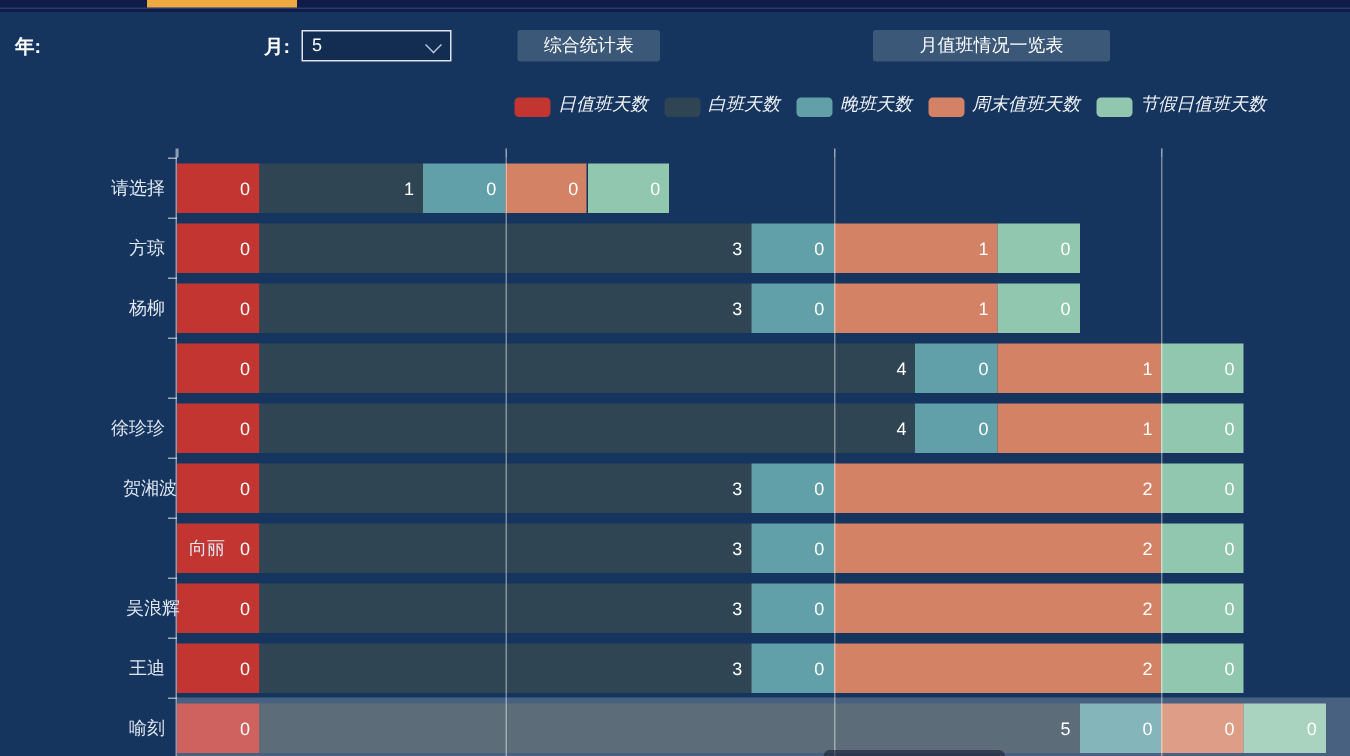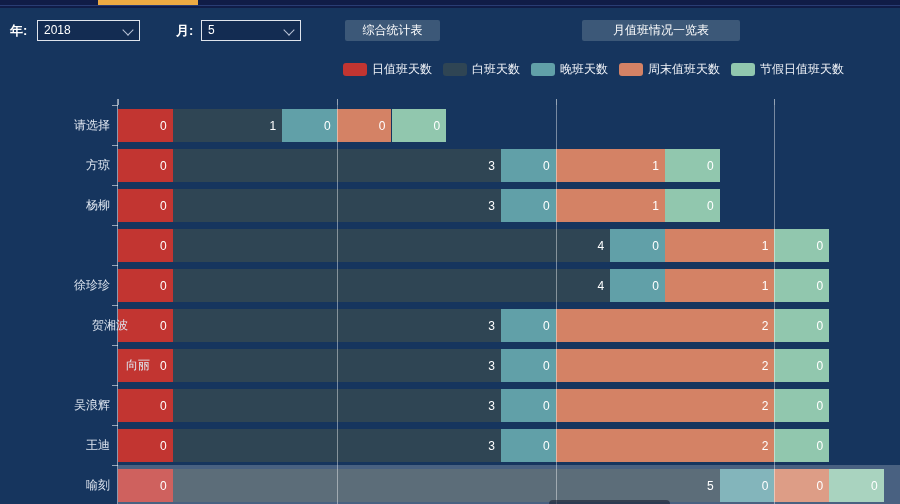--- a/index.html
+++ b/index.html
@@ -24,21 +24,21 @@
     position:absolute;right:7px;top:5px;width:7px;height:7px;
     border-right:1px solid #b9c3d6;border-bottom:1px solid #b9c3d6;transform:rotate(45deg);
   }
   .btn{
     position:absolute;top:20px;height:21px;line-height:21px;text-align:center;
     color:#ffffff;font-size:12px;background:#3c5878;border-radius:2px;cursor:pointer;
   }
   .btn.active{background:#2bb25e;}
   
   .legend{position:absolute;left:343px;top:61px;display:flex;align-items:center;}
-  .legend-item{display:flex;align-items:center;margin-right:11px;}
+  .legend-item{display:flex;align-items:flex-end;margin-right:11px;font-style:italic;}
   .legend-swatch{width:24px;height:13px;border-radius:3px;margin-right:5px;}
   .legend-label{color:#f0f3f8;font-size:12px;white-space:nowrap;}
   
   #chart{position:absolute;left:0;top:0;width:900px;height:428px;}
   .cat-label{position:absolute;text-align:right;color:#dfe6f0;font-size:12px;z-index:3;}
   .bar-seg{position:absolute;z-index:2;}
   .bar-seg .val{
     position:absolute;right:6px;top:0;height:100%;display:flex;align-items:center;
     color:#ffffff;font-size:12px;
   }
@@ -55,24 +55,20 @@
 </head>
 <body>
 
 <div class="top-strip">
   <div class="sheen"></div>
   <div class="tab-indicator"></div>
 </div>
 
 <div class="toolbar">
   <div class="fld-label" style="left:10px">年:</div>
-  <div class="select" style="left:37px;width:95px">
-    <span>2018</span>
-    <span class="chev"></span>
-  </div>
   <div class="fld-label" style="left:176px">月:</div>
   <div class="select" style="left:201px;width:92px">
     <span>5</span>
     <span class="chev"></span>
   </div>
   <div class="btn" style="left:345px;width:95px">综合统计表</div>
   <div class="btn" style="left:582px;width:158px">月值班情况一览表</div>
 </div>
 
 <div class="legend">
@@ -186,21 +182,21 @@
     </div>
     <div class="bar-seg" style="left: 610.3px; top: 269px; width: 54.7px; height: 33px; background: rgb(97, 160, 168);">
       <span class="val">0</span>
     </div>
     <div class="bar-seg" style="left: 665px; top: 269px; width: 109.4px; height: 33px; background: rgb(212, 130, 101);">
       <span class="val">1</span>
     </div>
     <div class="bar-seg" style="left: 774.4px; top: 269px; width: 54.7px; height: 33px; background: rgb(145, 199, 174);">
       <span class="val">0</span>
     </div>
-    <div class="cat-label" style="left: 18px; width: 110px; top: 309px; height: 33px; line-height: 33px;">贺湘波</div>
+    <div class="cat-label" style="left: 8px; width: 110px; top: 309px; height: 33px; line-height: 33px;">贺湘波</div>
     <div class="bar-seg" style="left: 118px; top: 309px; width: 54.7px; height: 33px; background: rgb(194, 53, 49);">
       <span class="val">0</span>
     </div>
     <div class="bar-seg" style="left: 172.7px; top: 309px; width: 328.2px; height: 33px; background: rgb(47, 69, 84);">
       <span class="val">3</span>
     </div>
     <div class="bar-seg" style="left: 500.9px; top: 309px; width: 54.7px; height: 33px; background: rgb(97, 160, 168);">
       <span class="val">0</span>
     </div>
     <div class="bar-seg" style="left: 555.6px; top: 309px; width: 218.8px; height: 33px; background: rgb(212, 130, 101);">
@@ -218,21 +214,21 @@
     </div>
     <div class="bar-seg" style="left: 500.9px; top: 349px; width: 54.7px; height: 33px; background: rgb(97, 160, 168);">
       <span class="val">0</span>
     </div>
     <div class="bar-seg" style="left: 555.6px; top: 349px; width: 218.8px; height: 33px; background: rgb(212, 130, 101);">
       <span class="val">2</span>
     </div>
     <div class="bar-seg" style="left: 774.4px; top: 349px; width: 54.7px; height: 33px; background: rgb(145, 199, 174);">
       <span class="val">0</span>
     </div>
-    <div class="cat-label" style="left: 0px; width: 110px; top: 389px; height: 33px; line-height: 33px;">吴浪辉</div>
+    <div class="cat-label" style="left: 10px; width: 110px; top: 389px; height: 33px; line-height: 33px;">吴浪辉</div>
     <div class="bar-seg" style="left: 118px; top: 389px; width: 54.7px; height: 33px; background: rgb(194, 53, 49);">
       <span class="val">0</span>
     </div>
     <div class="bar-seg" style="left: 172.7px; top: 389px; width: 328.2px; height: 33px; background: rgb(47, 69, 84);">
       <span class="val">3</span>
     </div>
     <div class="bar-seg" style="left: 500.9px; top: 389px; width: 54.7px; height: 33px; background: rgb(97, 160, 168);">
       <span class="val">0</span>
     </div>
     <div class="bar-seg" style="left: 555.6px; top: 389px; width: 218.8px; height: 33px; background: rgb(212, 130, 101);">

